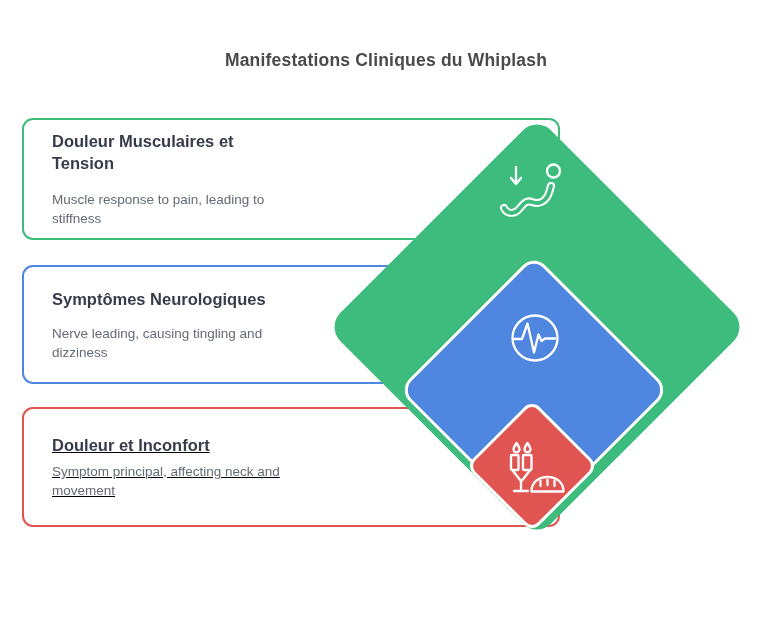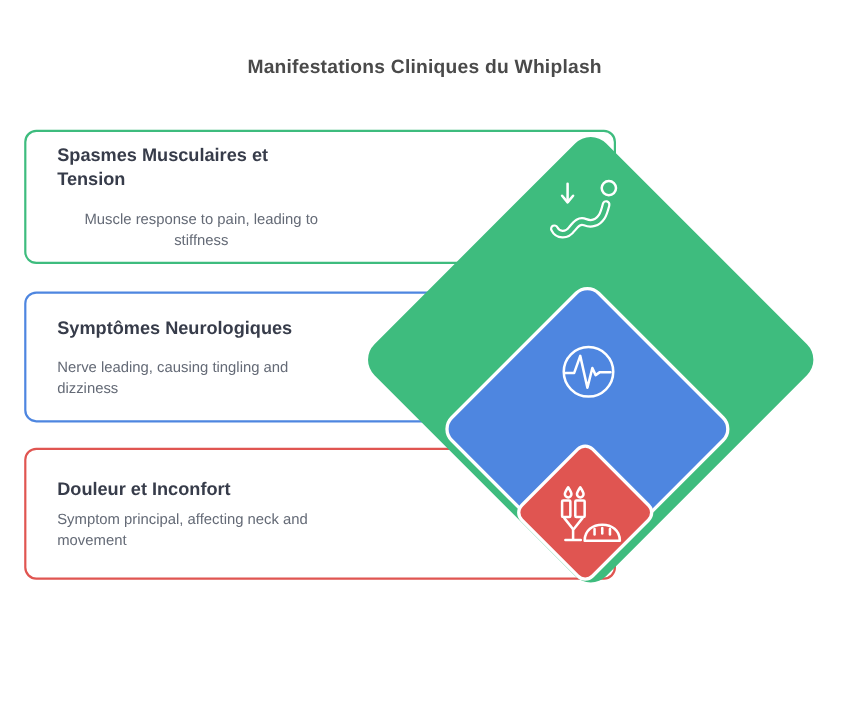--- a/index.html
+++ b/index.html
@@ -24,24 +24,24 @@
   }
   .card h2 {
     margin:0; font-size:16.5px; line-height:22px;
     color:#373c4a; max-width:246px; font-weight:bold;
   }
   .card p {
     margin:0; font-size:13.5px; line-height:19px;
     color:#646a76; max-width:262px;
   }
   .card-0 { top:118px; height:122px; }
-  .card-0 p { margin-top:16px;text-align:center; }
+  .card-0 p { margin-top:16px; }
   .card-1 { top:265px; height:119px; }
   .card-1 p { margin-top:14px; }
-  .card-2 { top:407px; height:120px; }
+  .card-2 { top:407px; height:120px;text-decoration:underline; }
   .card-2 p { margin-top:6px; }
 
   .diamond { position:absolute; transform:rotate(45deg); box-sizing:border-box; }
   .diamond-green { left:388px; top:178px; width:298px; height:298px; border-radius:20px; z-index:3; }
   .diamond-blue  { left:438px; top:294px; width:192px; height:192px; border-radius:16px; border:3px solid #fff; z-index:4; }
   .diamond-red   { left:485px; top:419px; width:94px;  height:94px;  border-radius:11px; border:3px solid #fff; z-index:5; }
 
   .icon { position:absolute; z-index:6; pointer-events:none; }
   .icon * { fill:none; stroke:#ffffff; stroke-width:2.3; stroke-linecap:round; stroke-linejoin:round; }
   .icon-green { left:496px; top:158px; }
@@ -51,21 +51,21 @@
   .tube-inner { stroke-width:4; } 
 </style>
 </head>
 <body>
 
 <div class="stage">
 
   <h1 class="title">Manifestations Cliniques du Whiplash</h1>
 
   <section class="card card-0" style="border-color: rgb(62, 188, 126);">
-    <h2>Spasmes Musculaires et Tension</h2>
+    <h2>Douleur Musculaires et Tension</h2>
     <p>Muscle response to pain, leading to stiffness</p>
   </section>
 
   <section class="card card-1" style="border-color: rgb(78, 134, 224);">
     <h2>Symptômes Neurologiques</h2>
     <p>Nerve leading, causing tingling and dizziness</p>
   </section>
 
   <section class="card card-2" style="border-color: rgb(224, 85, 81);">
     <h2>Douleur et Inconfort</h2>

